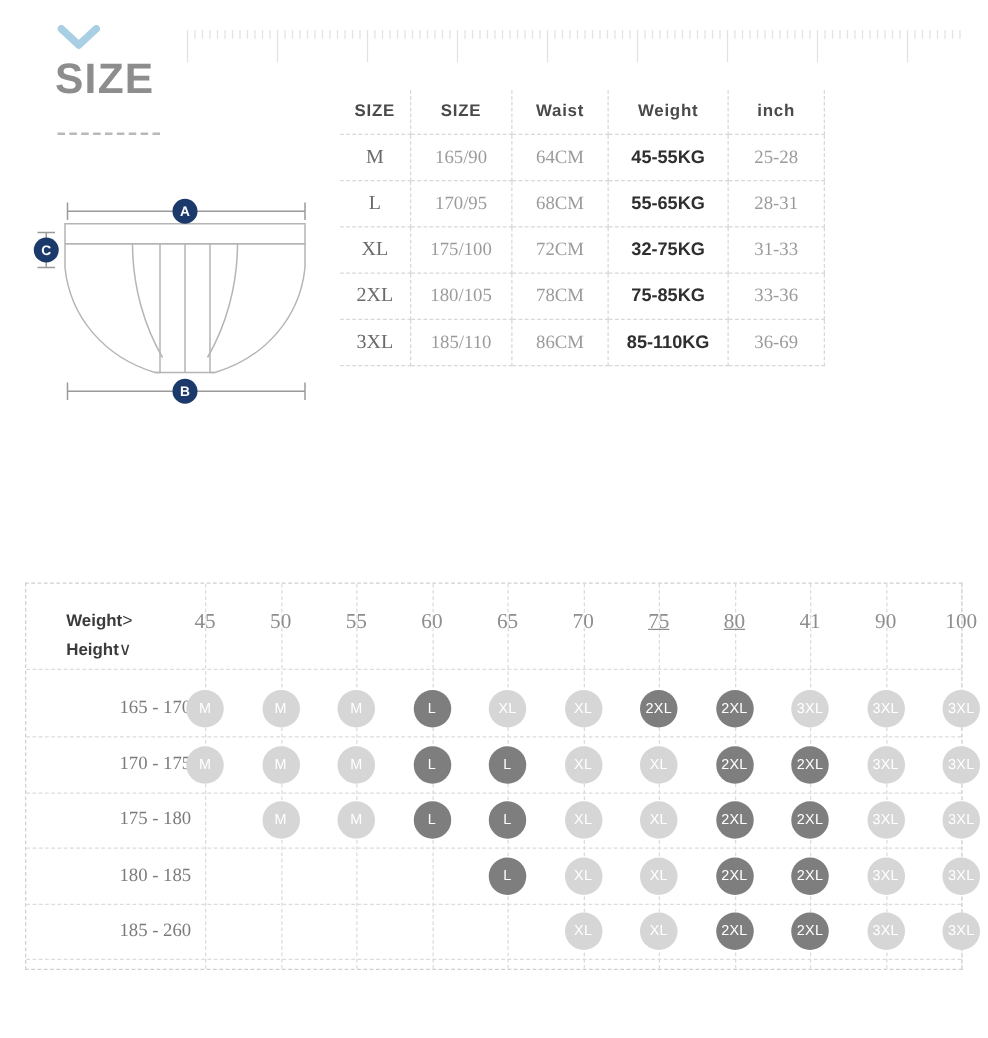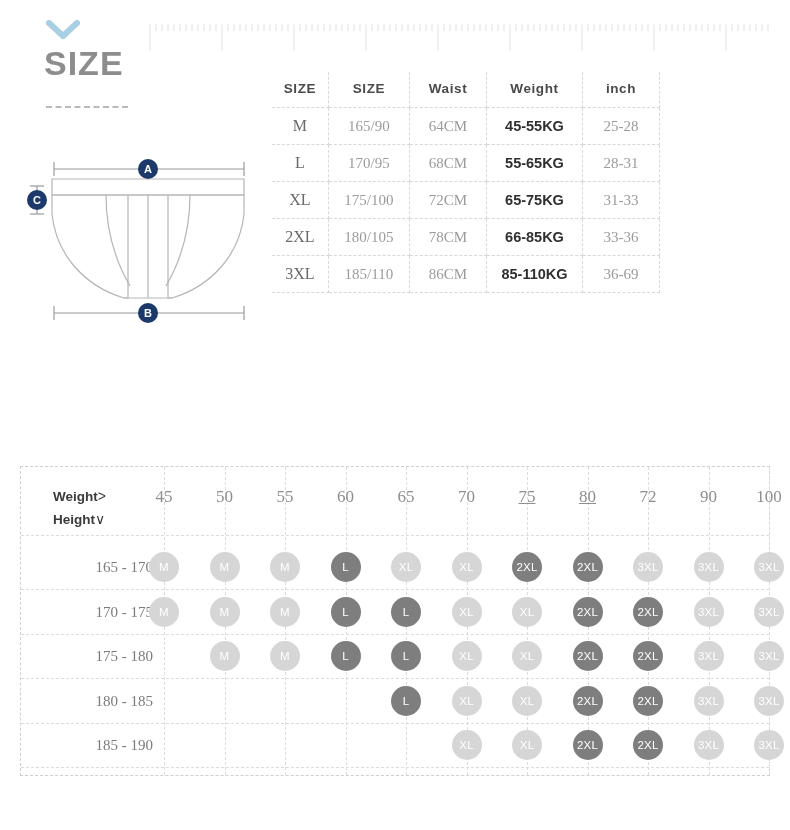--- a/index.html
+++ b/index.html
@@ -314,28 +314,28 @@
         <td class="c-size">L</td>
         <td>170/95</td>
         <td>68CM</td>
         <td class="c-weight">55-65KG</td>
         <td>28-31</td>
       </tr>
       <tr>
         <td class="c-size">XL</td>
         <td>175/100</td>
         <td>72CM</td>
-        <td class="c-weight">65-75KG</td>
+        <td class="c-weight">32-75KG</td>
         <td>31-33</td>
       </tr>
       <tr>
         <td class="c-size">2XL</td>
         <td>180/105</td>
         <td>78CM</td>
-        <td class="c-weight">66-85KG</td>
+        <td class="c-weight">75-85KG</td>
         <td>33-36</td>
       </tr>
       <tr>
         <td class="c-size">3XL</td>
         <td>185/110</td>
         <td>86CM</td>
         <td class="c-weight">85-110KG</td>
         <td>36-69</td>
       </tr>
     </tbody>
@@ -365,21 +365,21 @@
       <div class="grid-line-h" style="top: 255.75px;"></div>
       <div class="grid-line-h" style="top: 300.25px;"></div>
       <div class="col-head" style="left: 143px;">45</div>
       <div class="col-head" style="left: 203.5px;">50</div>
       <div class="col-head" style="left: 264px;">55</div>
       <div class="col-head" style="left: 324.5px;">60</div>
       <div class="col-head" style="left: 385px; text-align: center;">65</div>
       <div class="col-head" style="left: 445.5px;">70</div>
       <div class="col-head" style="left: 506px; text-decoration: underline;">75</div>
       <div class="col-head" style="left: 566.5px; text-decoration: underline;">80</div>
-      <div class="col-head" style="left: 627px;">72</div>
+      <div class="col-head" style="left: 627px;">41</div>
       <div class="col-head" style="left: 687.5px;">90</div>
       <div class="col-head" style="left: 748px; text-align: right;">100</div>
       <div class="row-head-box" style="top: 100px;">
         <div class="row-head">165 - 170</div>
       </div>
       <div class="bubble light" style="left: 143px; top: 100px;">M</div>
       <div class="bubble light" style="left: 203.5px; top: 100px;">M</div>
       <div class="bubble light" style="left: 264px; top: 100px;">M</div>
       <div class="bubble dark" style="left: 324.5px; top: 100px;">L</div>
       <div class="bubble light" style="left: 385px; top: 100px;">XL</div>
@@ -420,21 +420,21 @@
         <div class="row-head">180 - 185</div>
       </div>
       <div class="bubble dark" style="left: 385px; top: 233.5px;">L</div>
       <div class="bubble light" style="left: 445.5px; top: 233.5px;">XL</div>
       <div class="bubble light" style="left: 506px; top: 233.5px;">XL</div>
       <div class="bubble dark" style="left: 566.5px; top: 233.5px;">2XL</div>
       <div class="bubble dark" style="left: 627px; top: 233.5px;">2XL</div>
       <div class="bubble light" style="left: 687.5px; top: 233.5px;">3XL</div>
       <div class="bubble light" style="left: 748px; top: 233.5px;">3XL</div>
       <div class="row-head-box" style="top: 278px;">
-        <div class="row-head">185 - 190</div>
+        <div class="row-head">185 - 260</div>
       </div>
       <div class="bubble light" style="left: 445.5px; top: 278px;">XL</div>
       <div class="bubble light" style="left: 506px; top: 278px;">XL</div>
       <div class="bubble dark" style="left: 566.5px; top: 278px;">2XL</div>
       <div class="bubble dark" style="left: 627px; top: 278px;">2XL</div>
       <div class="bubble light" style="left: 687.5px; top: 278px;">3XL</div>
       <div class="bubble light" style="left: 748px; top: 278px;">3XL</div>
     </div>
 </div>
 

